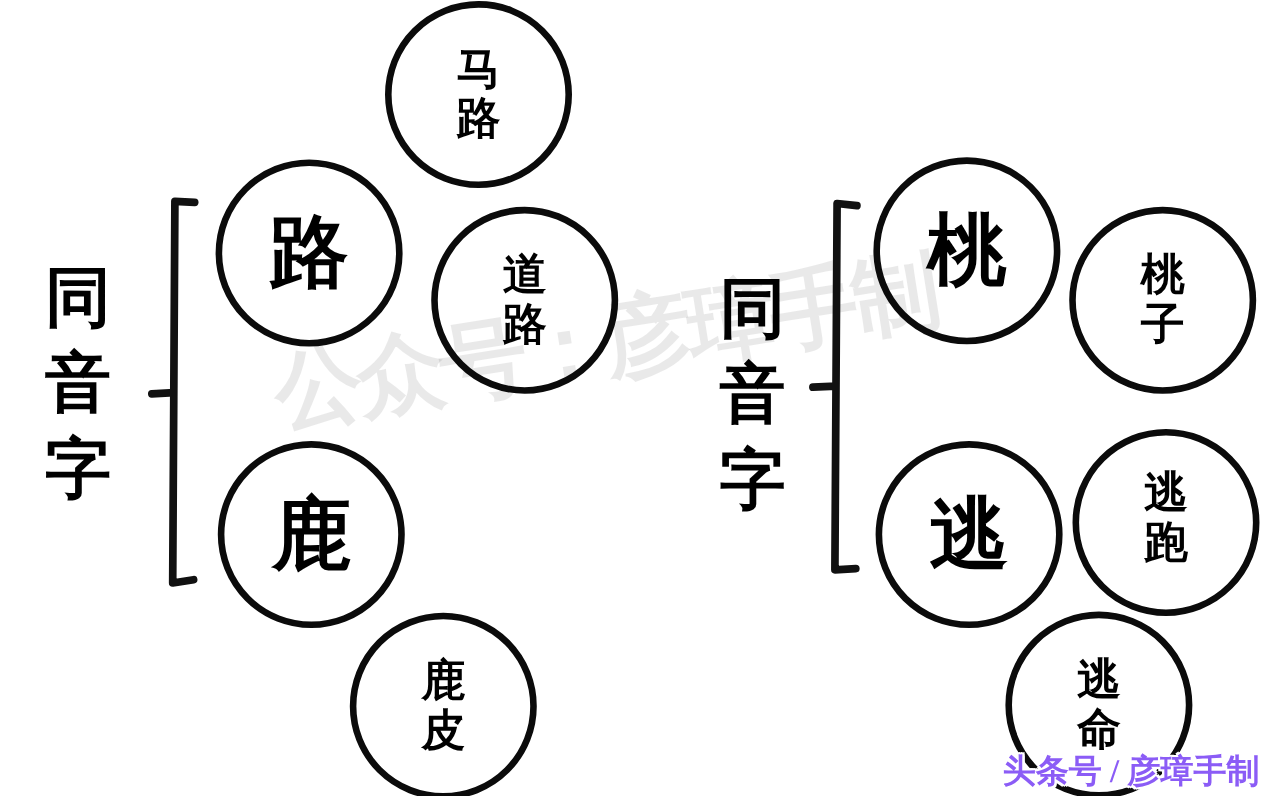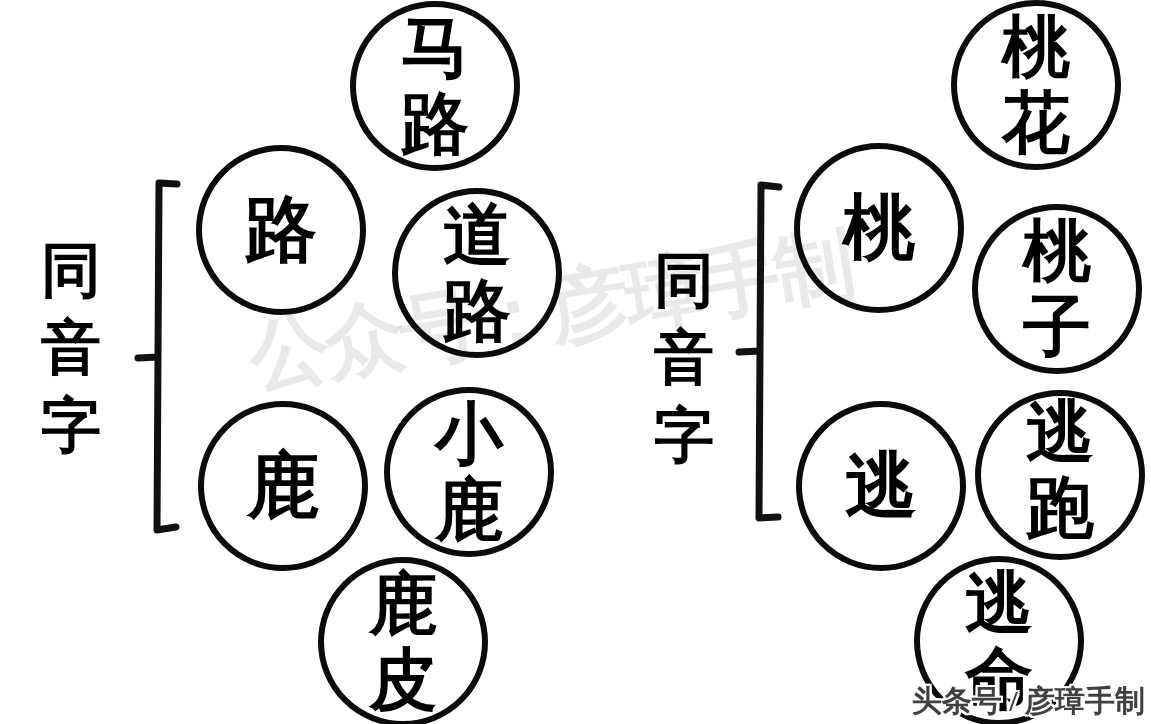--- a/index.html
+++ b/index.html
@@ -21,21 +21,21 @@
     border: 6px solid #0b0b0b;
     border-radius: 50%;
     display: flex; align-items: center; justify-content: center;
     background: transparent;
     z-index: 3;
   }
   .word {
     width: 1em;
     word-break: break-all;
     text-align: center;
-    font-size: 68px;
+    font-size: 40px;
     line-height: 1.12;
     font-weight: 600;
   }
   .single .word { font-size: 72px; line-height: 1; }
 
   
   .vlabel {
     position: absolute;
     width: 64px;
     font-size: 60px;
@@ -65,21 +65,21 @@
     transform-origin: left center;
     z-index: 1;
     font-weight: 600;
     letter-spacing: -4px;
   }
   .wm-bottom-right {
     position: absolute;
     right: 6px; bottom: 2px;
     font-size: 30px;
     font-weight: bold;
-    color: #404040;
+    color: #8b5cf6;
     white-space: nowrap;
     z-index: 5;
     text-shadow:
       -2px -2px 0 #fff, 2px -2px 0 #fff,
       -2px  2px 0 #fff, 2px  2px 0 #fff,
       -2px  0   0 #fff, 2px  0   0 #fff,
        0   -2px 0 #fff, 0    2px 0 #fff;
   }
 </style>
 </head>
@@ -109,37 +109,31 @@
   </div>
 
   <div class="circle" style="left:392px; top:188px;">
     <div class="word">道路</div>
   </div>
 
   <div class="circle single" style="left:198px; top:401px;">
     <div class="word">鹿</div>
   </div>
 
-  <div class="circle" style="left:384px; top:387px;">
-    <div class="word">小鹿</div>
-  </div>
 
   <div class="circle" style="left:318px; top:557px;">
     <div class="word">鹿皮</div>
   </div>
 
-  <div class="circle" style="left:951px; top:0px;">
-    <div class="word">桃花</div>
-  </div>
 
   <div class="circle single" style="left:794px; top:143px;">
     <div class="word">桃</div>
   </div>
 
-  <div class="circle" style="left:972px; top:204px;">
+  <div class="circle" style="left:972px; top:188px;">
     <div class="word">桃子</div>
   </div>
 
   <div class="circle single" style="left:796px; top:401px;">
     <div class="word">逃</div>
   </div>
 
   <div class="circle" style="left:975px; top:390px;font-family:Liberation Mono, monospace;">
     <div class="word">逃跑</div>
   </div>

